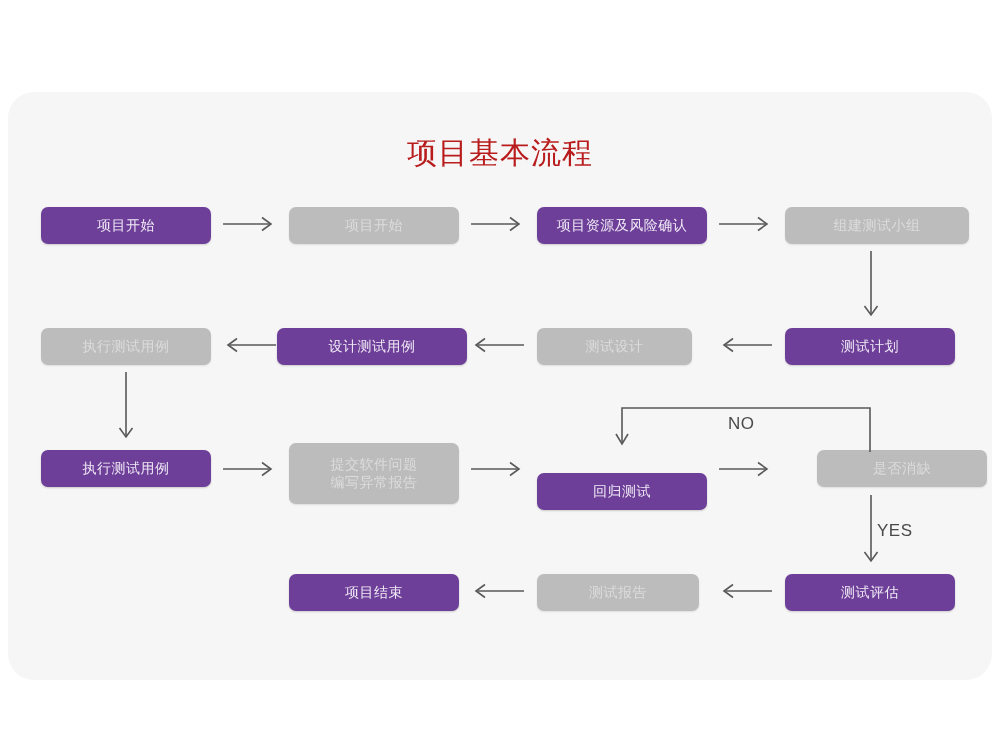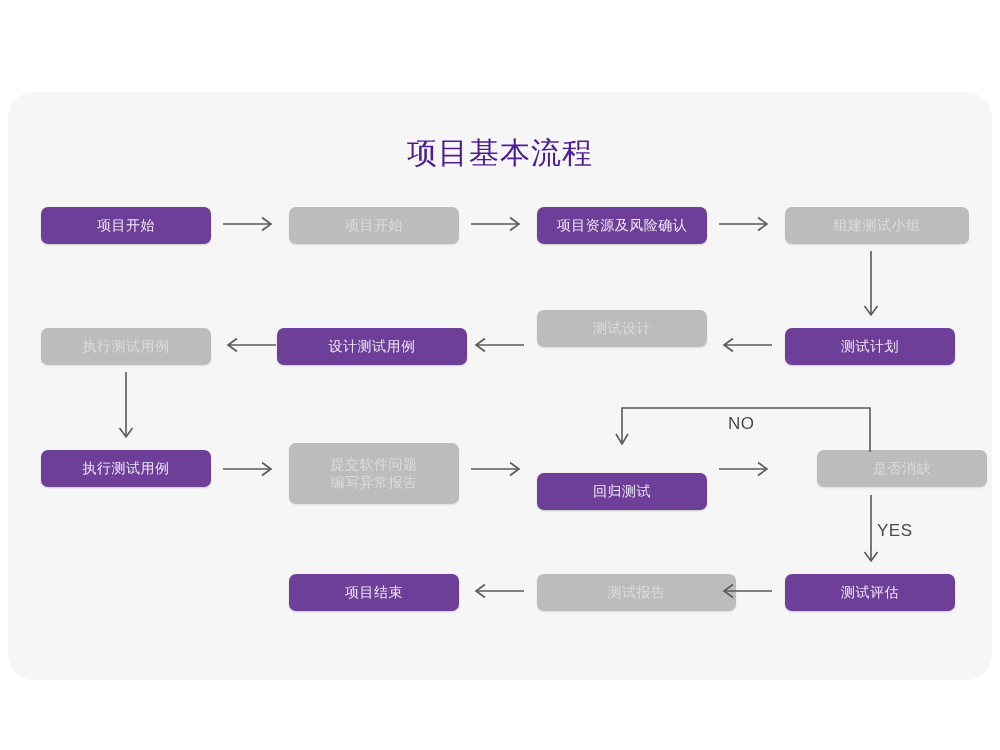--- a/index.html
+++ b/index.html
@@ -10,21 +10,21 @@
   }
   #stage{position:relative;width:1000px;height:750px;}
 
   .canvas{
     position:absolute;left:8px;top:92px;width:984px;height:588px;
     background:#f6f6f7;border-radius:26px;
   }
 
   .title{
     position:absolute;left:0;top:133px;width:1000px;
-    text-align:center;font-size:30px;color:#4c1d95;
+    text-align:center;font-size:30px;color:#b91c1c;
     letter-spacing:1px;font-weight:400;
   }
 
   .node{
     position:absolute;box-sizing:border-box;
     border-radius:7px;
     display:flex;align-items:center;justify-content:center;
     text-align:center;line-height:1.25;
     font-size:14px;letter-spacing:0.5px;
     white-space:pre-line;
@@ -48,29 +48,29 @@
   <div class="canvas"></div>
 
   <div class="title">项目基本流程</div>
 
   <div class="node purple" style="left: 41px; top: 207px; width: 170px; height: 37px;">项目开始</div>
   <div class="node gray" style="left: 289px; top: 207px; width: 170px; height: 37px;">项目开始</div>
   <div class="node purple" style="left: 537px; top: 207px; width: 170px; height: 37px;">项目资源及风险确认</div>
   <div class="node gray" style="left: 785px; top: 207px; width: 184px; height: 37px;">组建测试小组</div>
   <div class="node gray" style="left: 41px; top: 328px; width: 170px; height: 37px;">执行测试用例</div>
   <div class="node purple" style="left: 277px; top: 328px; width: 190px; height: 37px;">设计测试用例</div>
-  <div class="node gray" style="left: 537px; top: 310px; width: 170px; height: 37px;">测试设计</div>
+  <div class="node gray" style="left: 537px; top: 328px; width: 155px; height: 37px;">测试设计</div>
   <div class="node purple" style="left: 785px; top: 328px; width: 170px; height: 37px;">测试计划</div>
   <div class="node purple" style="left: 41px; top: 450px; width: 170px; height: 37px;">执行测试用例</div>
   <div class="node gray" style="left: 289px; top: 443px; width: 170px; height: 61px;">提交软件问题
 编写异常报告</div>
   <div class="node purple" style="left: 537px; top: 473px; width: 170px; height: 37px;">回归测试</div>
   <div class="node gray" style="left: 785px; top: 450px; width: 170px; height: 37px; margin-left: 32px;">是否消缺</div>
   <div class="node purple" style="left: 289px; top: 574px; width: 170px; height: 37px;">项目结束</div>
-  <div class="node gray" style="left: 537px; top: 574px; width: 199px; height: 37px;">测试报告</div>
+  <div class="node gray" style="left: 537px; top: 574px; width: 162px; height: 37px;">测试报告</div>
   <div class="node purple" style="left: 785px; top: 574px; width: 170px; height: 37px;">测试评估</div>
 
   <div class="arrow" style="left:222px;top:211px;">
     <svg width="56" height="26" viewBox="0 0 56 26">
         <g fill="none" stroke="#595959" stroke-width="1.6">
           <path d="M1 13 H48"></path>
           <path d="M40 6.5 L49 13 L40 19.5"></path>
         </g>
       </svg>
   </div>

